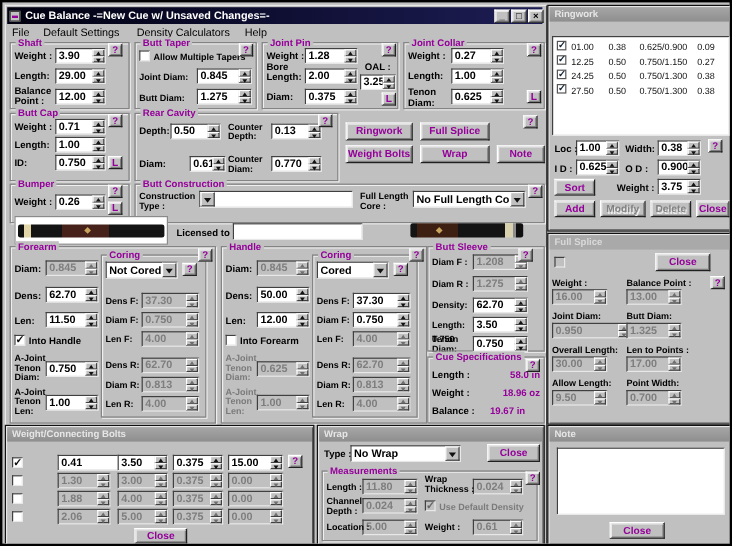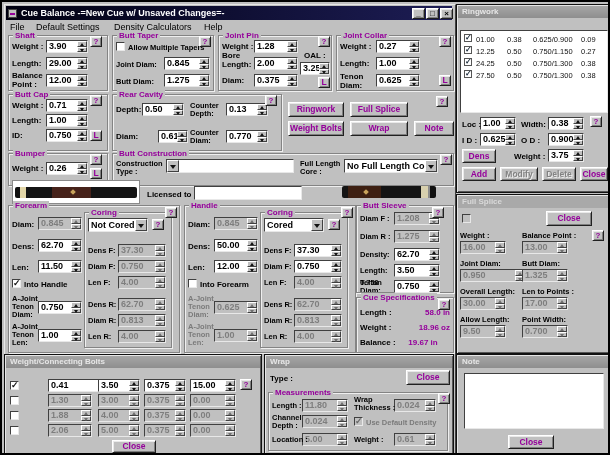--- a/index.html
+++ b/index.html
@@ -649,21 +649,21 @@
       </span>
     </div>
   <span class="lb" style="left:519px;top:135px;z-index:4">O D :</span>
   <div class="fld" style="left:546px;top:131px;width:36px">
       <span class="v">0.900</span>
       <span class="sp">
         <i class="u"></i>
         <i class="d"></i>
       </span>
     </div>
-  <div class="btn" style="left:460px;top:147px;width:34px;height:14px">Dens</div>
+  <div class="btn" style="left:460px;top:147px;width:34px;height:14px">Sort</div>
   <span class="lb" style="left:512px;top:151px;z-index:4">Weight :</span>
   <div class="fld" style="left:546px;top:147px;width:36px">
       <span class="v">3.75</span>
       <span class="sp">
         <i class="u"></i>
         <i class="d"></i>
       </span>
     </div>
   <div class="btn" style="left:460px;top:165px;width:34px;height:14px">Add</div>
   <div class="btn dis" style="left:498px;top:165px;width:38px;height:14px">Modify</div>
@@ -871,20 +871,24 @@
         <i class="u"></i>
         <i class="d"></i>
       </span>
     </div>
 
   <div class="btn" style="left:110px;top:438px;width:44px;height:13px">Close</div>
 
   <div class="cw" style="left:262px;top:352px;width:190px;height:101px"></div>
   <div class="tb" style="left:264px;top:354px;width:186px"><span>Wrap</span></div>
   <span class="lb" style="left:268px;top:373px;z-index:4">Type :</span>
+  <div class="dd" style="left:290px;top:369px;width:92px">
+      <span class="v">No Wrap</span>
+      <span class="da"></span>
+    </div>
   <div class="btn" style="left:404px;top:368px;width:44px;height:15px">Close</div>
   <div class="grp" style="left:266px;top:390px;width:180px;height:59px;z-index:2"></div>
   <span class="gt" style="left:271px;top:386px">Measurements</span>
   <span class="lb s75" style="left:270px;top:400px;z-index:4">Length :</span>
   <div class="fld dis" style="left:300px;top:397px;width:46px">
       <span class="v">11.80</span>
       <span class="sp">
         <i class="u"></i>
         <i class="d"></i>
       </span>

